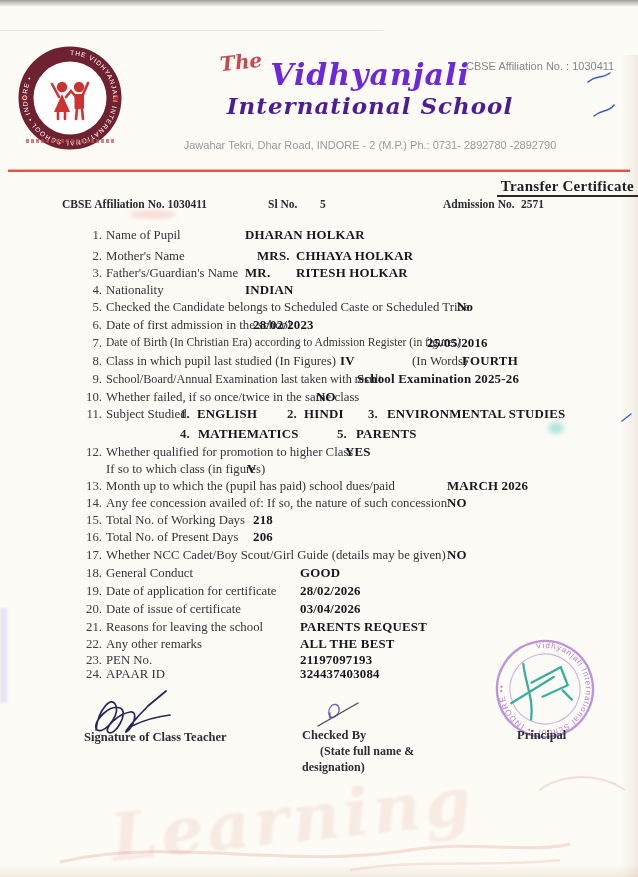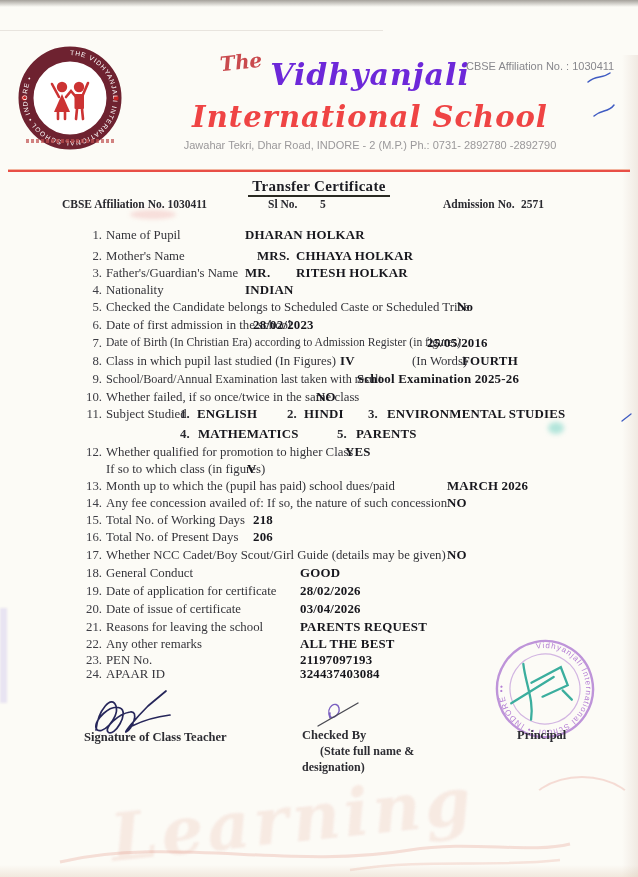--- a/index.html
+++ b/index.html
@@ -16,29 +16,29 @@
 
   
   .logo{position:absolute;left:18px;top:46px;}
   .logo-motto{position:absolute;left:26px;top:139px;width:88px;height:4px;opacity:.7;filter:blur(.6px);
         background:repeating-linear-gradient(90deg,#bf4f4f 0 3px,rgba(191,79,79,0) 3px 5px);}
   .wordmark{position:absolute;left:150px;top:48px;width:440px;text-align:center;}
   .the{position:absolute;left:70px;top:2px;font-family:"DejaVu Serif",serif;font-style:italic;font-weight:bold;
         font-size:20px;color:#c94a4e;transform:rotate(-6deg);}
   .schoolname{margin-top:12px;font-family:"DejaVu Serif",serif;font-style:italic;font-weight:bold;
         font-size:30px;line-height:1.0;color:#6d28d9;letter-spacing:1px;}
-  .schoolsub{margin-top:10px;font-family:"DejaVu Serif",serif;font-style:italic;font-weight:bold;
-        font-size:29px;color:#ef4444;letter-spacing:1px;}
+  .schoolsub{margin-top:2px;font-family:"DejaVu Serif",serif;font-style:italic;font-weight:bold;
+        font-size:23px;color:#4c1d95;letter-spacing:1px;}
   .affil-top{position:absolute;left:466px;top:60px;font-family:"Liberation Sans",sans-serif;
         font-size:11px;color:#87878c;}
   .addr{position:absolute;left:110px;top:138px;width:520px;text-align:center;
         font-family:"Liberation Sans",sans-serif;font-size:11px;color:#9a989a;line-height:14px;}
   .sep{position:absolute;left:8px;right:8px;top:169px;height:3px;
         background:linear-gradient(#f2b49f 0 1px,#e84f46 1px 3px);}
-  .doc-title{position:absolute;left:0;right:0;top:177px;text-align:center;}
+  .doc-title{position:absolute;left:0;right:0;top:177px;text-align:right;}
   .doc-title span{font-weight:bold;font-size:15px;color:#1d1d24;border-bottom:2px solid #2a2a22;
         padding:0 4px 1px;letter-spacing:.3px;}
 
   
   .meta{position:absolute;top:198px;left:0;right:0;font-weight:bold;font-size:11.5px;color:#2a2a30;}
   .meta .m1{position:absolute;left:62px;}
   .meta .m2{position:absolute;left:268px;}
   .meta .m2v{position:absolute;left:320px;}
   .meta .m3{position:absolute;left:443px;}
   .meta .m3v{position:absolute;left:521px;}

